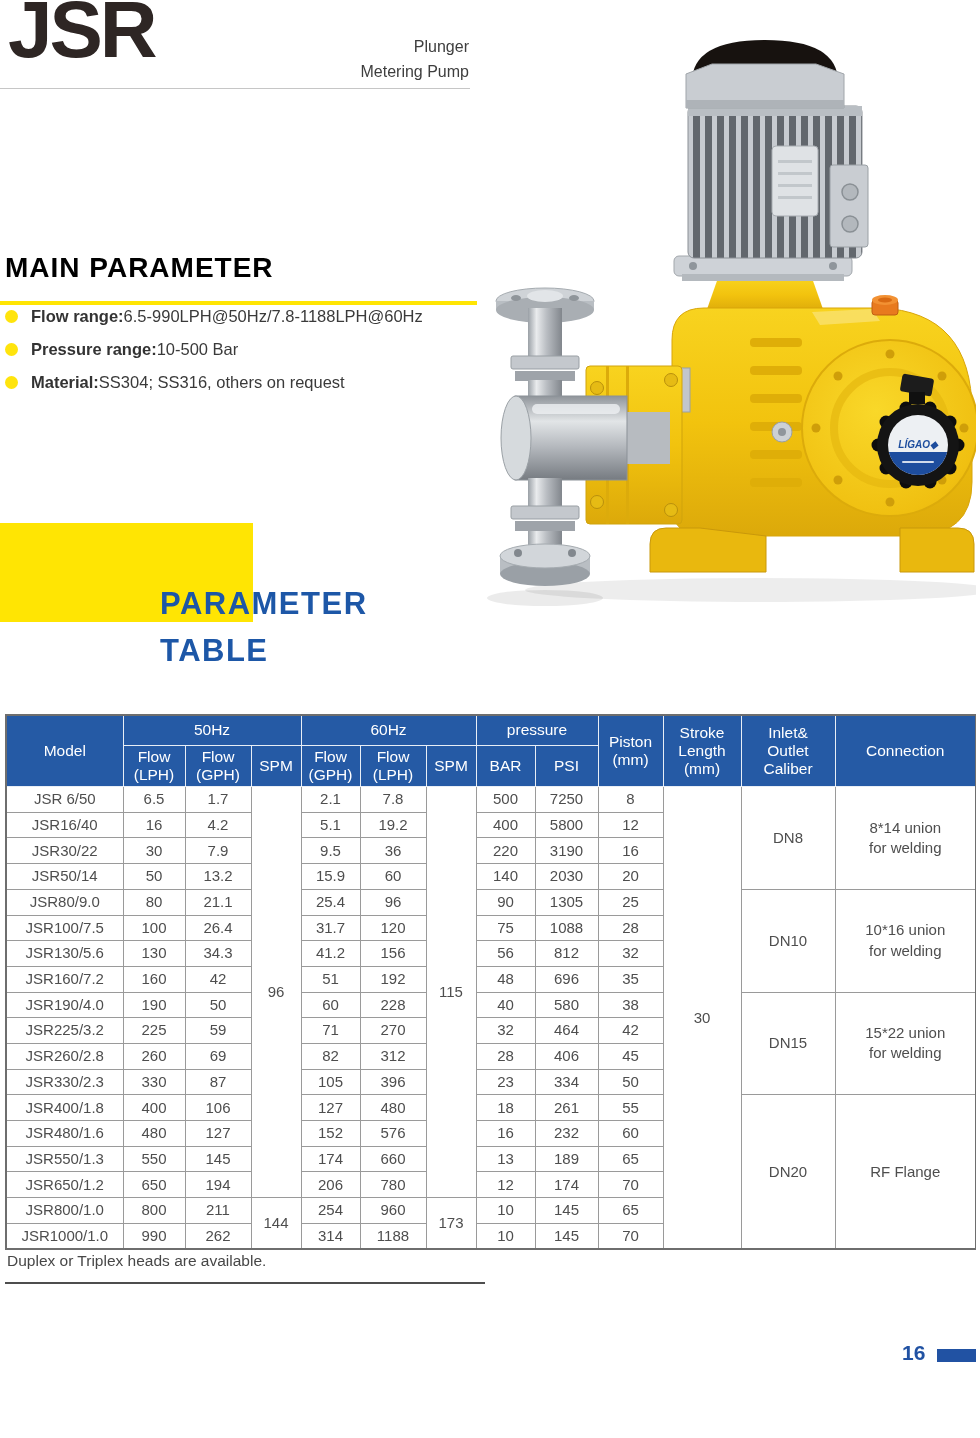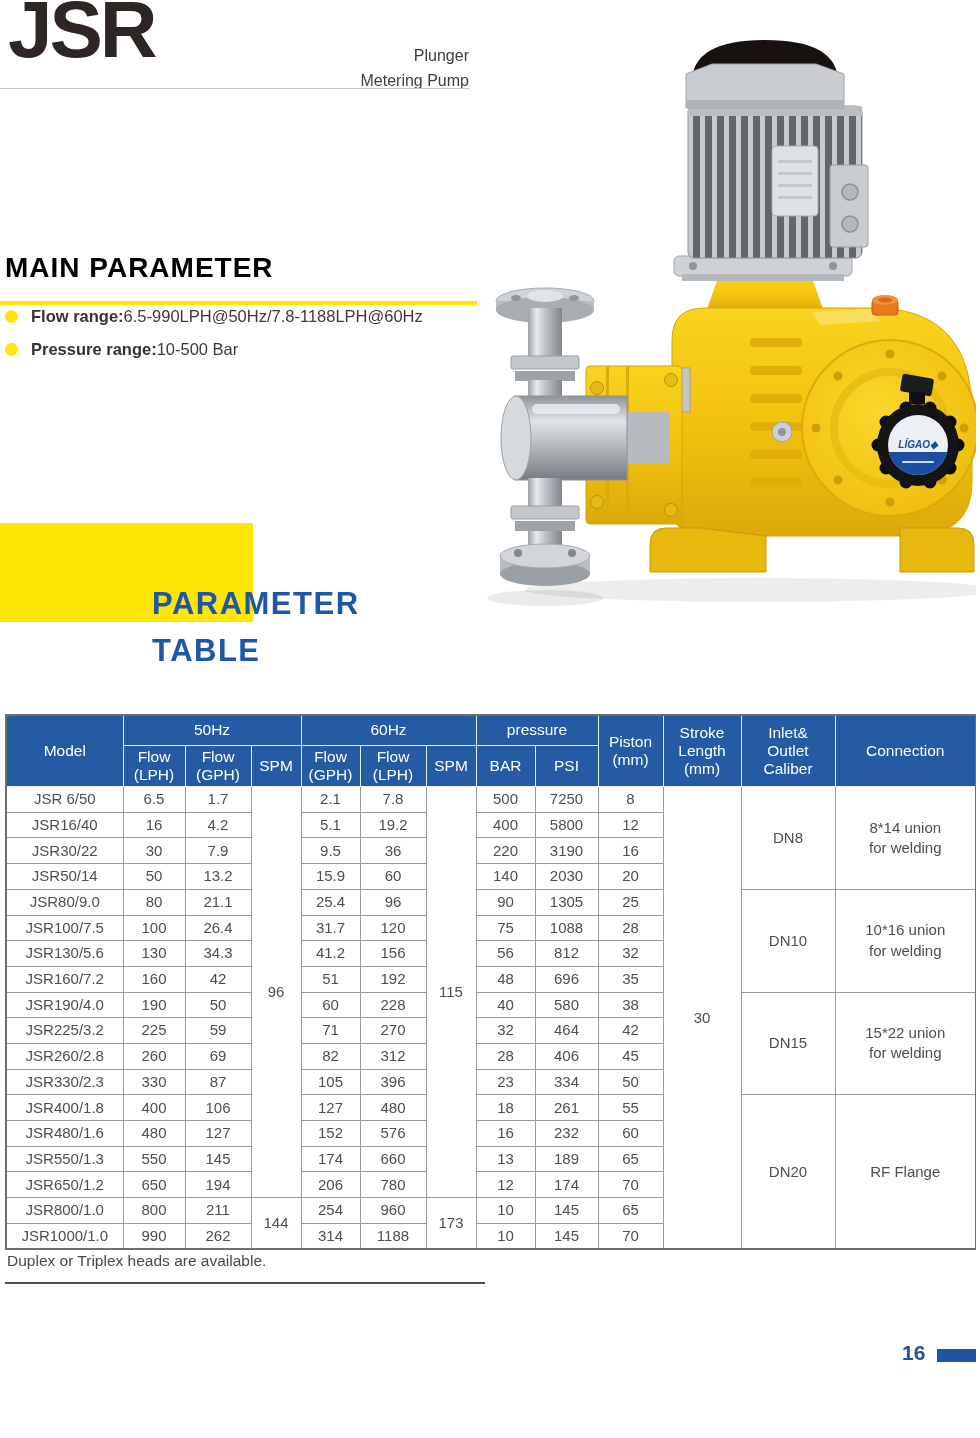--- a/index.html
+++ b/index.html
@@ -1,38 +1,38 @@
 <!DOCTYPE html>
 <html><head>
 <meta charset="utf-8">
 <style>
   html,body { margin:0; padding:0; background:#fff; }
   .page { position:relative; width:976px; height:1438px; background:#ffffff; overflow:hidden;
           font-family:"Liberation Sans", sans-serif; }
 
   .jsr-logo { position:absolute; left:8px; top:-16px; font-size:80px; font-weight:bold;
               letter-spacing:-3px; color:#2E2624; }
-  .tagline  { position:absolute; top:44px; right:507px; text-align:right; font-size:16px;
+  .tagline  { position:absolute; top:35px; right:507px; text-align:right; font-size:16px;
               color:#3E3E3E; line-height:1.55; }
   .header-line { position:absolute; left:0; top:88px; width:470px; height:1px; background:#C6C6C6; }
 
   .pump-img { position:absolute; left:460px; top:20px; width:520px; height:600px; }
 
   .main-param-title { position:absolute; left:5px; top:252px; font-size:28px; font-weight:bold;
                       color:#000000; letter-spacing:1px; }
   .yellow-underline { position:absolute; left:0; top:301px; width:477px; height:4px; background:#FFE503; }
 
   .bullets { position:absolute; left:5px; top:300px; width:472px; }
   .bullet-item { display:flex; align-items:center; height:33px; font-size:16.5px; color:#3A3A3A; white-space:pre; }
   .dot { width:13px; height:13px; border-radius:50%; background:#FFE40D; margin-right:13px; flex:none; }
   .b-label { font-weight:bold; color:#333; }
   .b-hl { font-weight:bold; color:#2A6CB8; }
 
   .yellow-rect { position:absolute; left:0; top:523px; width:253px; height:99px; background:#FFE503; }
-  .param-table-title { position:absolute; left:152px; top:581px; font-size:31px; font-weight:bold;
+  .param-table-title { position:absolute; left:160px; top:581px; font-size:31px; font-weight:bold;
                        color:#1D57A7; letter-spacing:1.5px; line-height:1.5; }
 
   .table-wrap { position:absolute; left:5px; top:714px; width:970px; }
   table.params { border-collapse:collapse; table-layout:fixed; width:970px; border:2px solid #6E6E6E; }
   table.params thead th { background:#255AA5; color:#fff; font-weight:normal; font-size:15.5px;
               border:1px solid #E8EEF6; white-space:pre-line; line-height:1.18; padding:2px 1px; }
   table.params thead tr.group-row { height:30px; }
   table.params thead tr.sub-row { height:40px; }
   table.params tbody td { border:1px solid #9A9A9A; text-align:center; font-size:15px; color:#4E4E4E;
               height:24.7px; padding:0 1px; white-space:pre-line; line-height:1.35;
@@ -204,20 +204,21 @@
         <circle cx="112" cy="533" r="4" fill="#82888e"></circle>
     </g>
   </svg>
 
   <div class="main-param-title">MAIN PARAMETER</div>
   <div class="yellow-underline"></div>
 
   <div class="bullets">
       <div class="bullet-item"><span class="dot"></span><span class="b-label">Flow range:</span> <span>6.5-990LPH@50Hz/7.8-1188LPH@60Hz</span></div>
       <div class="bullet-item"><span class="dot"></span><span class="b-label">Pressure range:</span> <span>10-500 Bar</span></div>
+      <div class="bullet-item"><span class="dot"></span><span class="b-label">Material:</span> <span>SS304; SS316, others on request</span></div>
     </div>
 
   <div class="yellow-rect"></div>
   <div class="param-table-title">
     <div>PARAMETER</div>
     <div>TABLE</div>
   </div>
 
   <div class="table-wrap">
     <table class="params">

